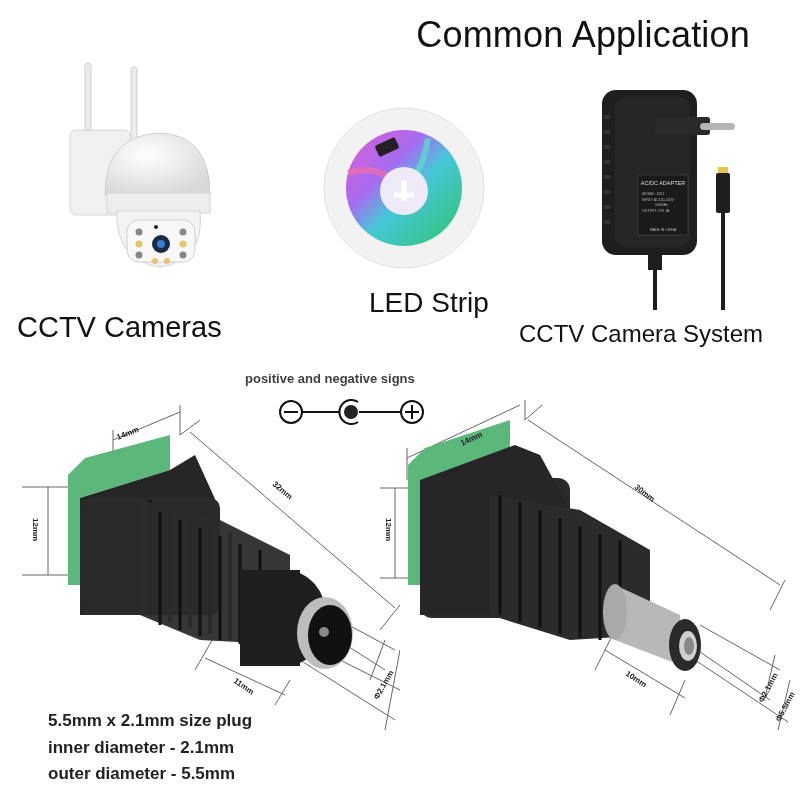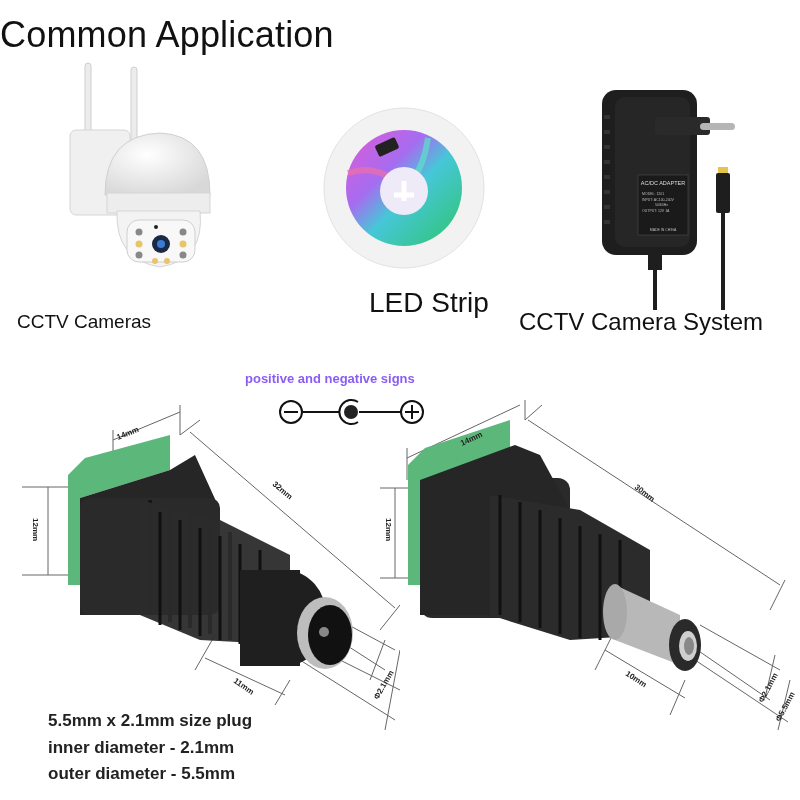--- a/index.html
+++ b/index.html
@@ -1,23 +1,23 @@
 <!DOCTYPE html>
 <html><head>
 <meta charset="utf-8">
 <style>
   html, body { margin:0; padding:0; background:#ffffff; }
   body { width:800px; height:800px; position:relative; overflow:hidden; font-family:"Liberation Sans", sans-serif; color:#111; }
   .abs { position:absolute; }
-  .title { left:0; width:750px; top:14px; text-align:left; font-size:36px; letter-spacing:0.2px; color:#111; }
+  .title { left:0; width:750px; top:14px; text-align:right; font-size:36px; letter-spacing:0.2px; color:#111; }
   .cap { font-size:28px; color:#111; white-space:nowrap; }
-  .cap-cctv { left:17px; top:311px; font-size:19px; }
+  .cap-cctv { left:17px; top:311px; font-size:29px; }
   .cap-led { left:341px; top:287px; font-size:28px;margin-left:28px; }
-  .cap-sys { left:519px; top:308px; font-size:24px;text-align:right; }
-  .signs-label { left:245px; top:371px; font-size:13px; font-weight:bold; color:#8b5cf6; }
+  .cap-sys { left:519px; top:320px; font-size:24px;text-align:right; }
+  .signs-label { left:245px; top:371px; font-size:13px; font-weight:bold; color:#404040; }
   .spec { left:48px; font-size:17px; font-weight:bold; color:#222; white-space:nowrap; }
   .spec1 { top:711px; } .spec2 { top:738px;text-align:right; } .spec3 { top:764px; }
   svg text { font-family:"Liberation Sans", sans-serif; }
   .dim { font-size:8px; font-weight:bold; fill:#222; }
 </style>
 </head>
 <body>
 
 <div class="abs title">Common Application</div>
 

